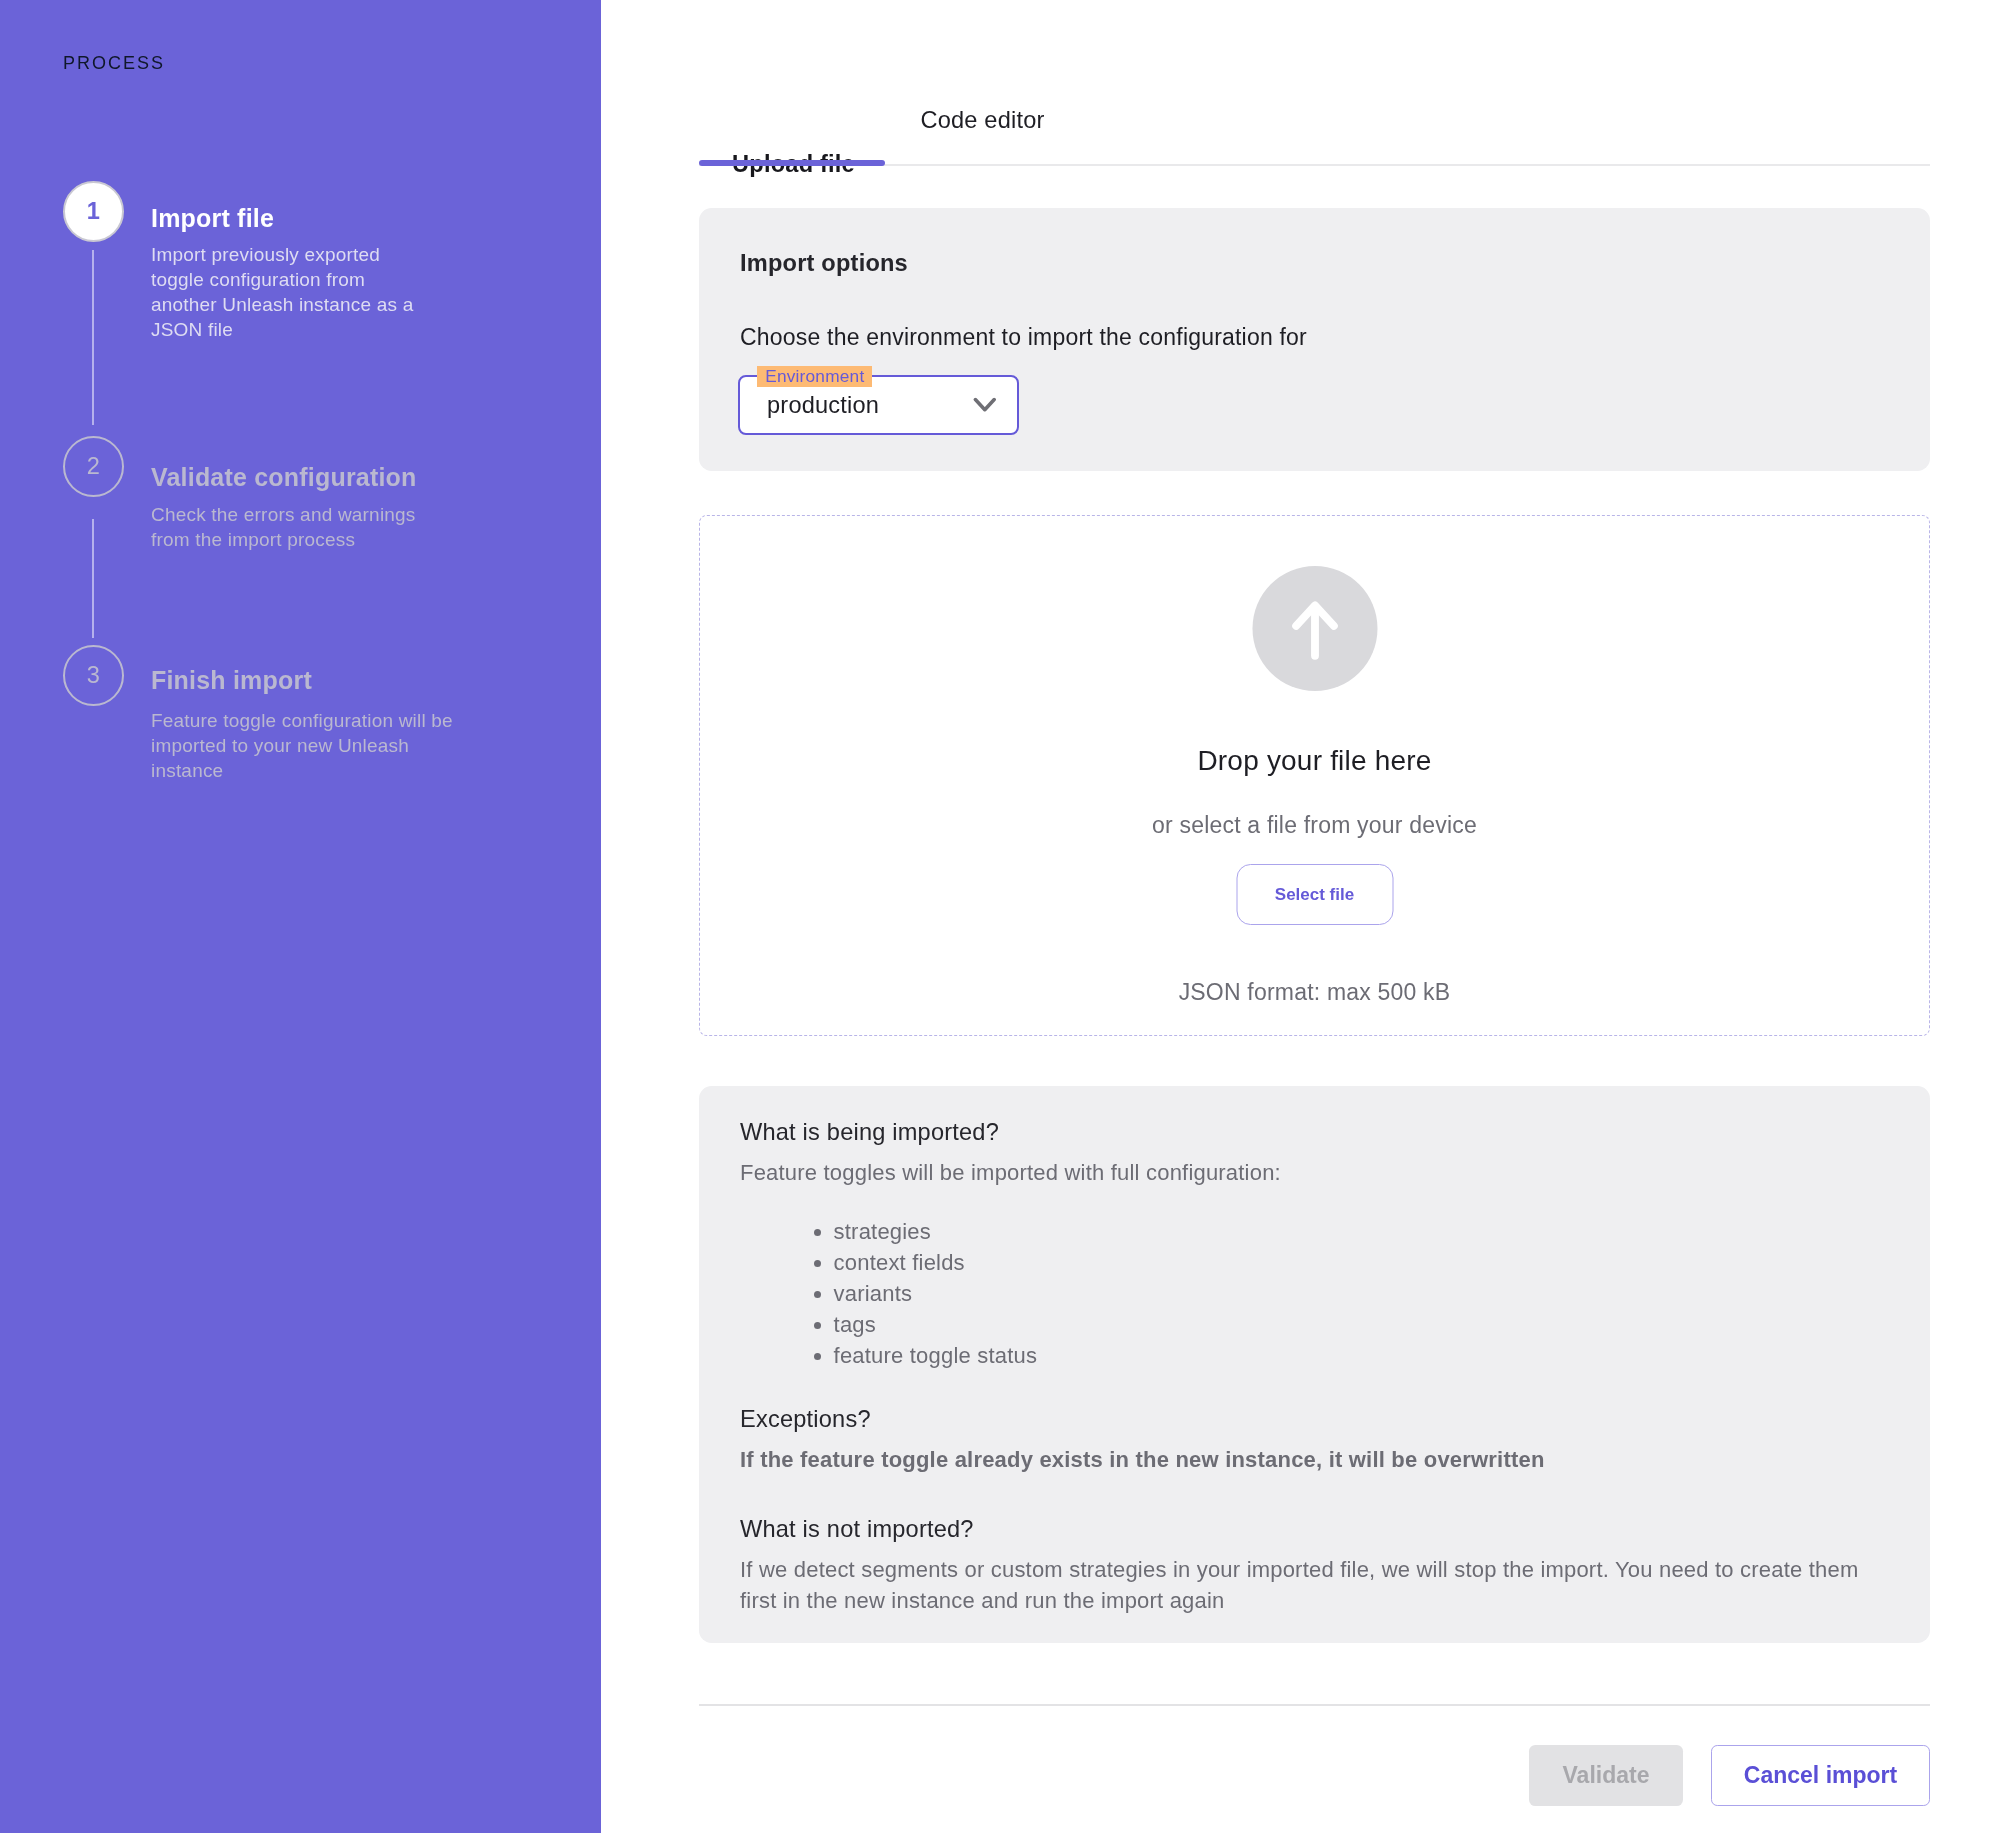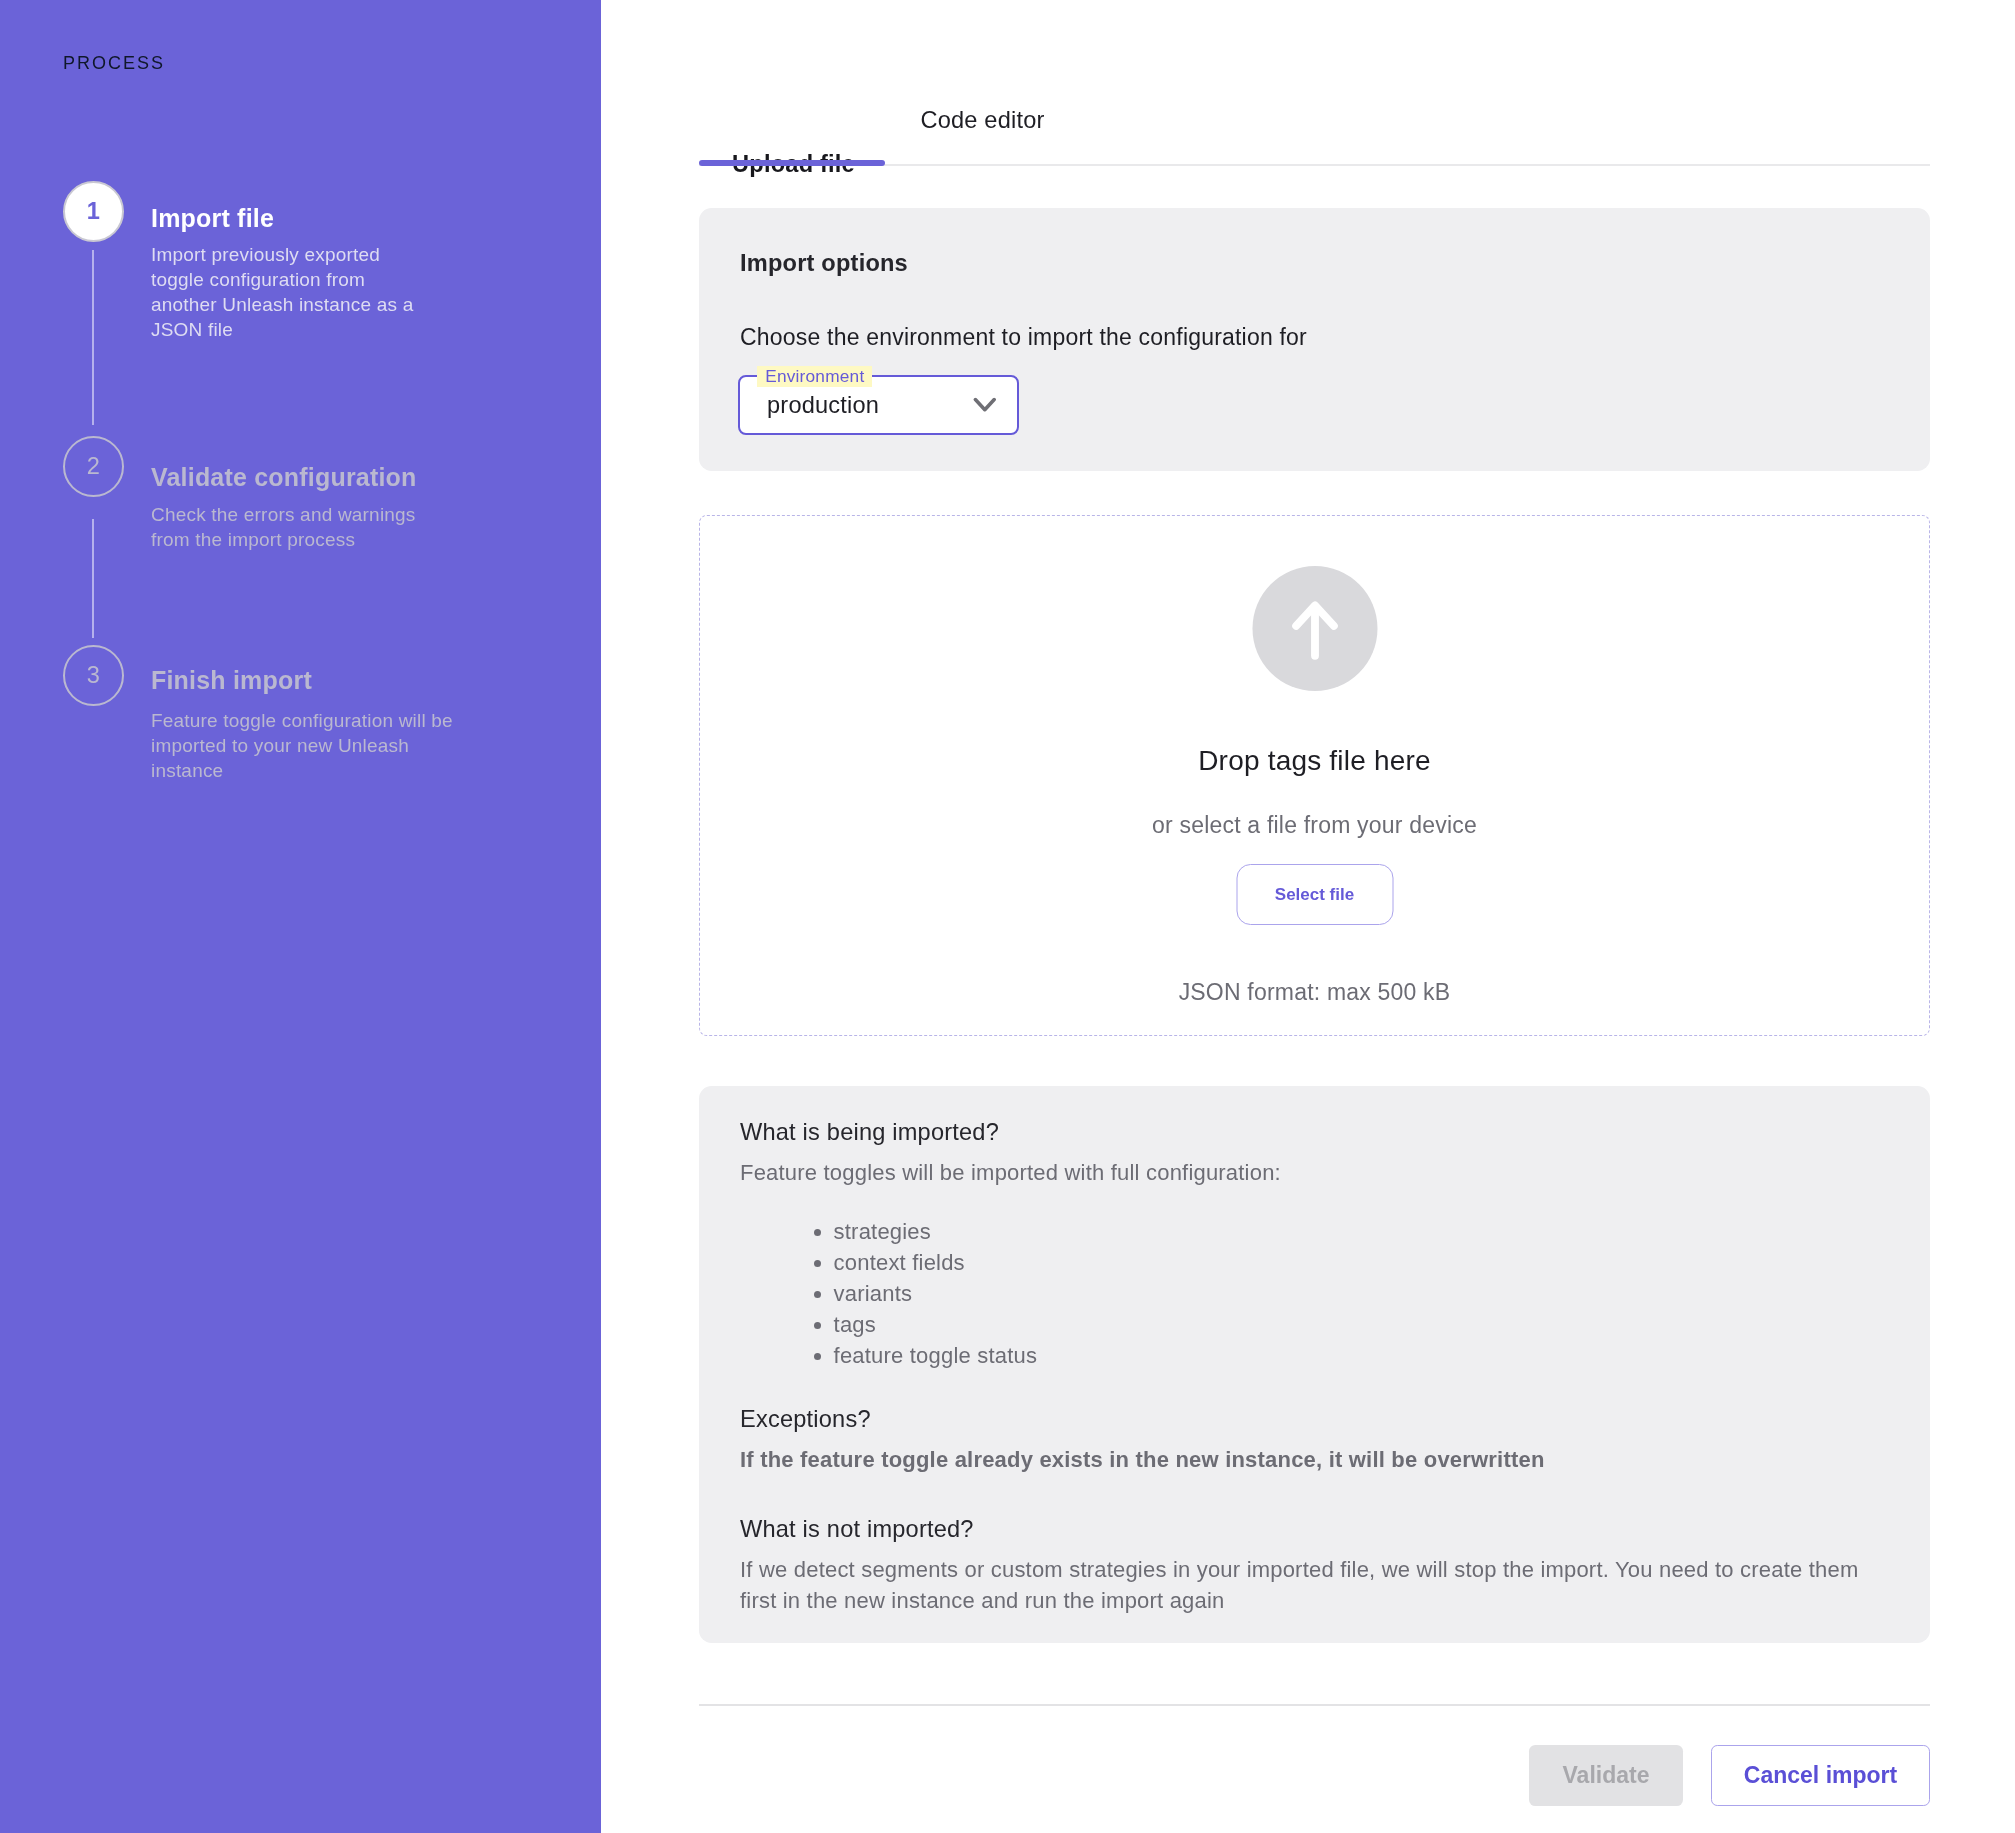--- a/index.html
+++ b/index.html
@@ -82,21 +82,21 @@
     position:absolute; left:41px; top:116px;
     font-size:23px; color:#1e1e24;
   }
   .env-select {
     position:absolute; left:39px; top:167px; width:281px; height:60px;
     background:#ffffff; border:2.4px solid #655ad8; border-radius:7.9px;
     display:flex; align-items:center; cursor:pointer;
   }
   .env-label {
     position:absolute; left:17.3px; top:-11px;
-    background:#fef9c3; padding:0 7.9px;
+    background:#fdba74; padding:0 7.9px;
     font-size:17.3px; color:#655ad8;
   }
   .env-value {
     margin-left:27px; font-size:23.6px; color:#1e1e24;
   }
   .env-chevron {
     position:absolute; right:20.4px; top:50%; transform:translateY(-50%);
     width:23.6px; height:15.7px;
   }
 
@@ -213,21 +213,21 @@
     </div>
   </section>
 
   <section class="dropzone">
     <div class="dz-circle">
       <svg width="57" height="66" viewBox="0 0 72 84">
         <line x1="36" y1="76" x2="36" y2="14" stroke="#ffffff" stroke-width="10" stroke-linecap="round"></line>
         <polyline points="12,38 36,12 60,38" fill="none" stroke="#ffffff" stroke-width="10" stroke-linecap="round" stroke-linejoin="round"></polyline>
       </svg>
     </div>
-    <div class="dz-title">Drop tags file here</div>
+    <div class="dz-title">Drop your file here</div>
     <div class="dz-sub">or select a file from your device</div>
     <button class="dz-btn">Select file</button>
     <div class="dz-hint">JSON format: max 500 kB</div>
   </section>
 
   <section class="gray-box box-info">
     <div class="info-h" style="top:33px;">What is being imported?</div>
     <div class="info-p" style="top:71px;">Feature toggles will be imported with full configuration:</div>
     <ul class="info-ul">
       <li>strategies</li>

